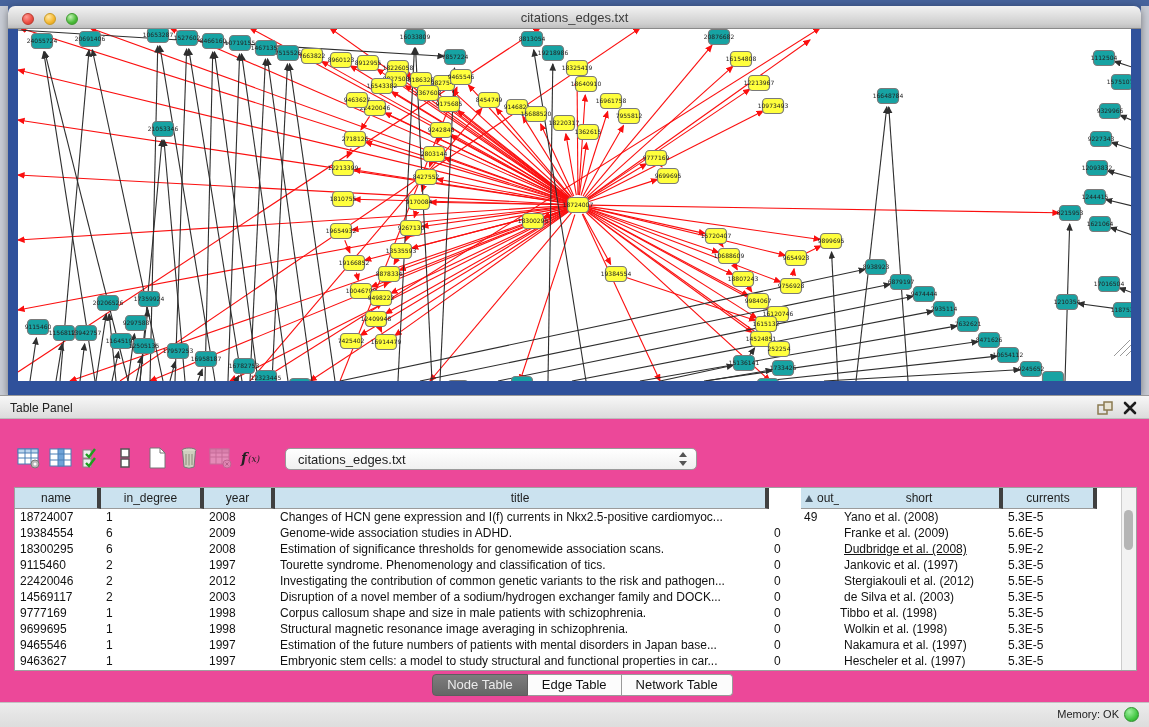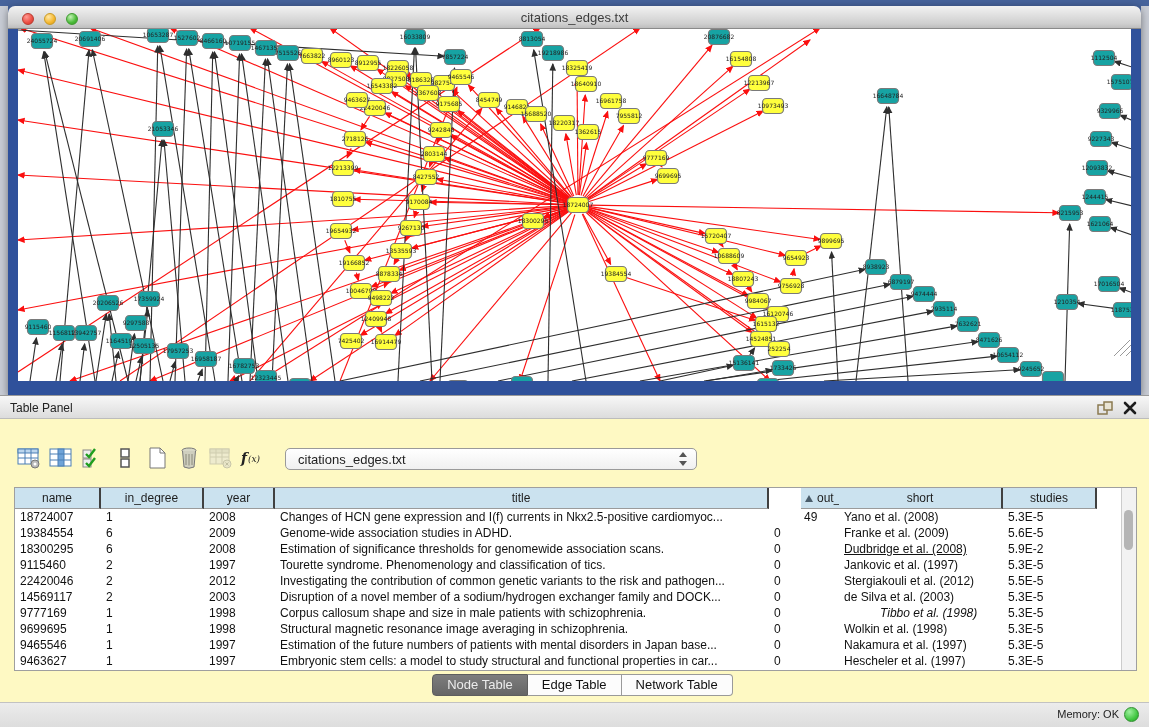--- a/index.html
+++ b/index.html
@@ -21,41 +21,41 @@
   #tl-min{left:36px;background:radial-gradient(circle at 35% 30%,#ffe8a8,#f5b72e 60%,#d49a1e);border:1px solid #c99b25;}
   #tl-zoom{left:58px;background:radial-gradient(circle at 35% 30%,#c4f2b6,#49ba37 60%,#3a9c2b);border:1px solid #3f9a30;}
   #window-title{position:absolute;left:0;right:0;top:4px;text-align:center;
       font-size:13px;color:#3c3c3c;}
   #graph-canvas-bg{position:absolute;left:10px;top:23px;width:1113px;height:352px;background:#ffffff;}
   #graph-svg{position:absolute;left:10px;top:23px;}
   
   #divider-handle{position:absolute;left:565px;top:395px;width:18px;height:5px;
       background:#b9b9b9;border-radius:0 0 4px 4px;border:1px solid #9a9a9a;border-top:none;}
   
-  #table-panel{position:absolute;left:0;top:395px;width:1149px;height:332px;background:#fef9c3;}
+  #table-panel{position:absolute;left:0;top:395px;width:1149px;height:332px;background:#ec4899;}
   #tp-header{position:absolute;left:0;top:0;width:100%;height:24px;box-sizing:border-box;
       background:linear-gradient(#f7f7f7,#dcdcdc);border-top:1px solid #9a9a9a;border-bottom:1px solid #bcbcbc;}
   #tp-title{position:absolute;left:10px;top:5px;font-size:12px;color:#222;}
   #tp-float{position:absolute;right:36px;top:5px;width:16px;height:15px;cursor:pointer;}
   #tp-close{position:absolute;right:12px;top:5px;width:14px;height:14px;cursor:pointer;}
   
   #toolbar{position:absolute;left:14px;top:48px;height:32px;display:flex;align-items:center;}
   .tbtn{width:30px;height:28px;margin-right:2px;display:flex;align-items:center;justify-content:center;
       background:transparent;border:none;padding:0;cursor:pointer;}
   #combo{position:absolute;left:285px;top:53px;width:412px;height:22px;box-sizing:border-box;
       background:linear-gradient(#ffffff,#f0f0f0);border:1px solid #9a9a9a;border-radius:5px;
       font-size:13px;color:#222;cursor:pointer;}
   #combo .val{position:absolute;left:12px;top:3px;}
   #combo .stepper{position:absolute;right:8px;top:2px;width:10px;height:16px;}
   
   #grid{position:absolute;left:14px;top:92px;width:1121px;height:182px;background:#ffffff;
       border:1px solid #9f9f9f;box-sizing:content-box;overflow:hidden;}
   #grid-header{position:absolute;left:0;top:0;height:21px;}
   .hcell{position:absolute;top:0;height:21px;box-sizing:border-box;background:#cbe2ef;
-      border-right:2px solid #404040;border-bottom:1px solid #9b9b9b;
+      border-right:4px solid #404040;border-bottom:1px solid #9b9b9b;
       font-size:12px;color:#1d1d1d;display:flex;align-items:center;justify-content:center;cursor:pointer;}
   .hcell.left{justify-content:flex-start;padding-left:4px;}
   .sort-tri{width:0;height:0;border-left:4px solid transparent;border-right:4px solid transparent;
       border-bottom:7px solid #4a5d6b;margin-right:4px;}
   .trow{position:absolute;left:0;width:1107px;height:16px;}
   .tcell{position:absolute;top:0;height:16px;font-size:12px;color:#111;white-space:nowrap;
       overflow:hidden;padding-left:5px;box-sizing:border-box;line-height:16px;}
   
   #vscroll{position:absolute;right:0;top:0;width:14px;height:182px;background:#f2f2f2;border-left:1px solid #cccccc;}
   #vthumb{position:absolute;left:2px;top:22px;width:9px;height:40px;background:#b5b5b5;border-radius:5px;}
@@ -816,21 +816,21 @@
           <span>title</span>
         </div>
         <div class="hcell left" style="left: 786px; width: 70px; align-items: center;">
           <span class="sort-tri"></span>
           <span>out_de...</span>
         </div>
         <div class="hcell" style="left: 824px; width: 164px;">
           <span>short</span>
         </div>
         <div class="hcell" style="left: 988px; width: 94px;">
-          <span>studies</span>
+          <span>currents</span>
         </div>
       </div>
     <div id="grid-body">
         <div class="trow" style="top: 21px;">
           <div class="tcell" style="left: 0px; width: 86px;">18724007</div>
           <div class="tcell" style="left: 86px; width: 103px;">1</div>
           <div class="tcell" style="left: 189px; width: 71px;">2008</div>
           <div class="tcell" style="left: 260px; width: 494px;">Changes of HCN gene expression and I(f) currents in Nkx2.5-positive cardiomyoc...</div>
           <div class="tcell" style="left: 754px; width: 70px; margin-left: 30px;">49</div>
           <div class="tcell" style="left: 824px; width: 164px;">Yano et al. (2008)</div>
@@ -880,21 +880,21 @@
           <div class="tcell" style="left: 754px; width: 70px;">0</div>
           <div class="tcell" style="left: 824px; width: 164px;">de Silva et al. (2003)</div>
           <div class="tcell" style="left: 988px; width: 94px;">5.3E-5</div>
         </div>
         <div class="trow" style="top: 117px;">
           <div class="tcell" style="left: 0px; width: 86px;">9777169</div>
           <div class="tcell" style="left: 86px; width: 103px;">1</div>
           <div class="tcell" style="left: 189px; width: 71px;">1998</div>
           <div class="tcell" style="left: 260px; width: 494px;">Corpus callosum shape and size in male patients with schizophrenia.</div>
           <div class="tcell" style="left: 754px; width: 70px;">0</div>
-          <div class="tcell" style="left: 860px; width: 164px; font-style: italic;">Tibbo et al. (1998)</div>
+          <div class="tcell" style="left: 820px; width: 164px;">Tibbo et al. (1998)</div>
           <div class="tcell" style="left: 988px; width: 94px;">5.3E-5</div>
         </div>
         <div class="trow" style="top: 133px;">
           <div class="tcell" style="left: 0px; width: 86px;">9699695</div>
           <div class="tcell" style="left: 86px; width: 103px;">1</div>
           <div class="tcell" style="left: 189px; width: 71px;">1998</div>
           <div class="tcell" style="left: 260px; width: 494px;">Structural magnetic resonance image averaging in schizophrenia.</div>
           <div class="tcell" style="left: 754px; width: 70px;">0</div>
           <div class="tcell" style="left: 824px; width: 164px;">Wolkin et al. (1998)</div>
           <div class="tcell" style="left: 988px; width: 94px;">5.3E-5</div>

